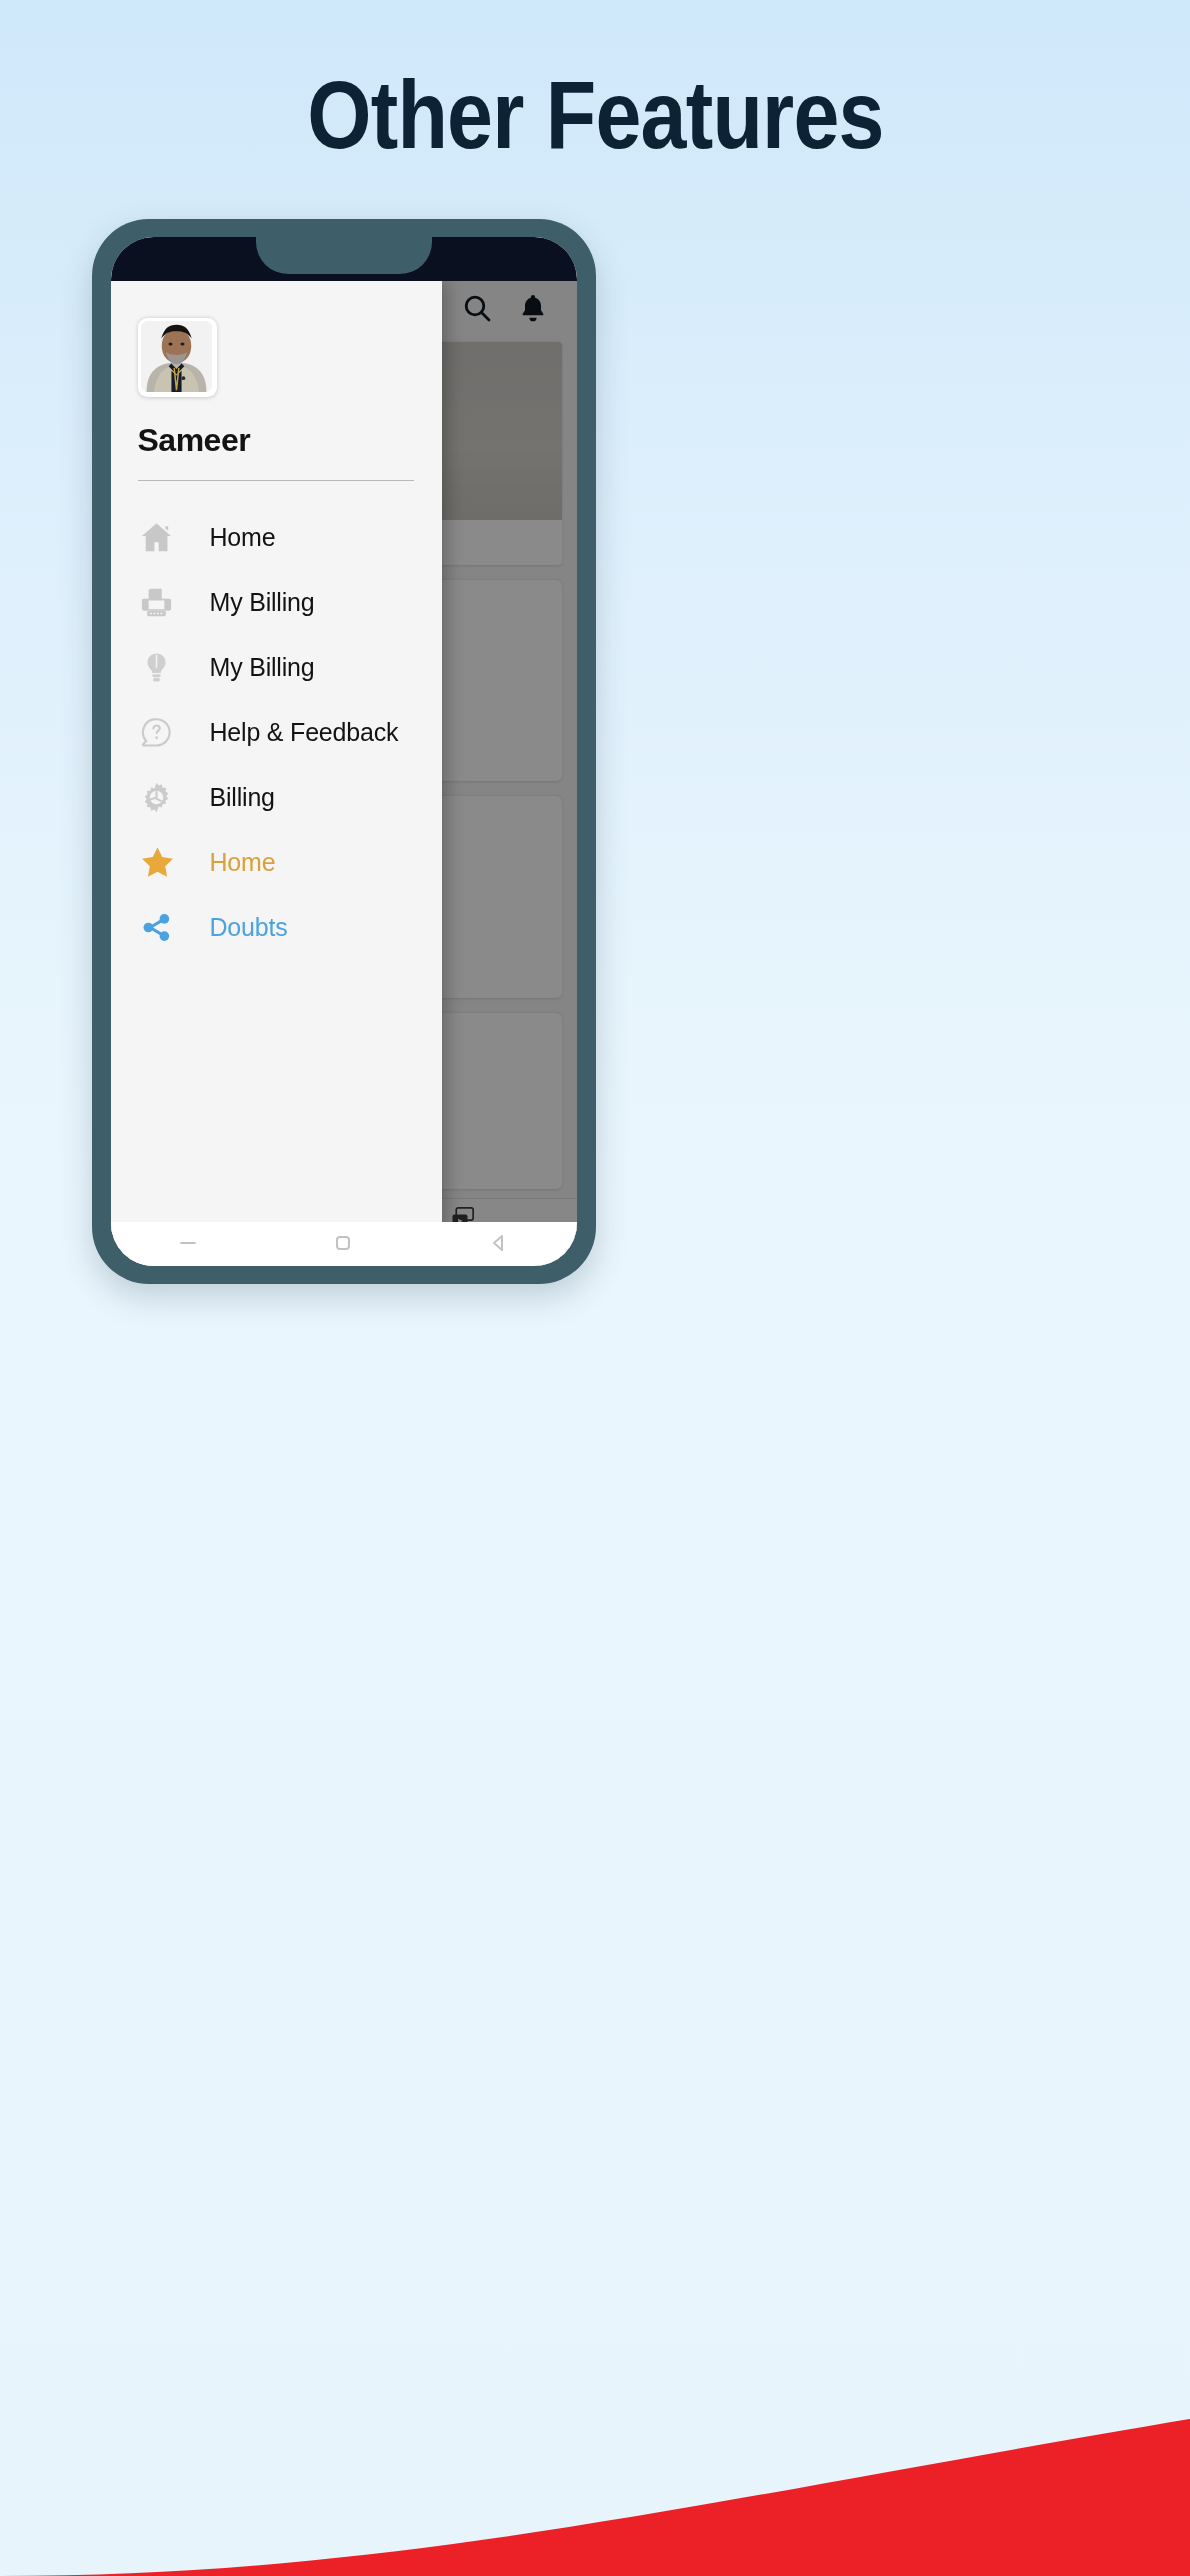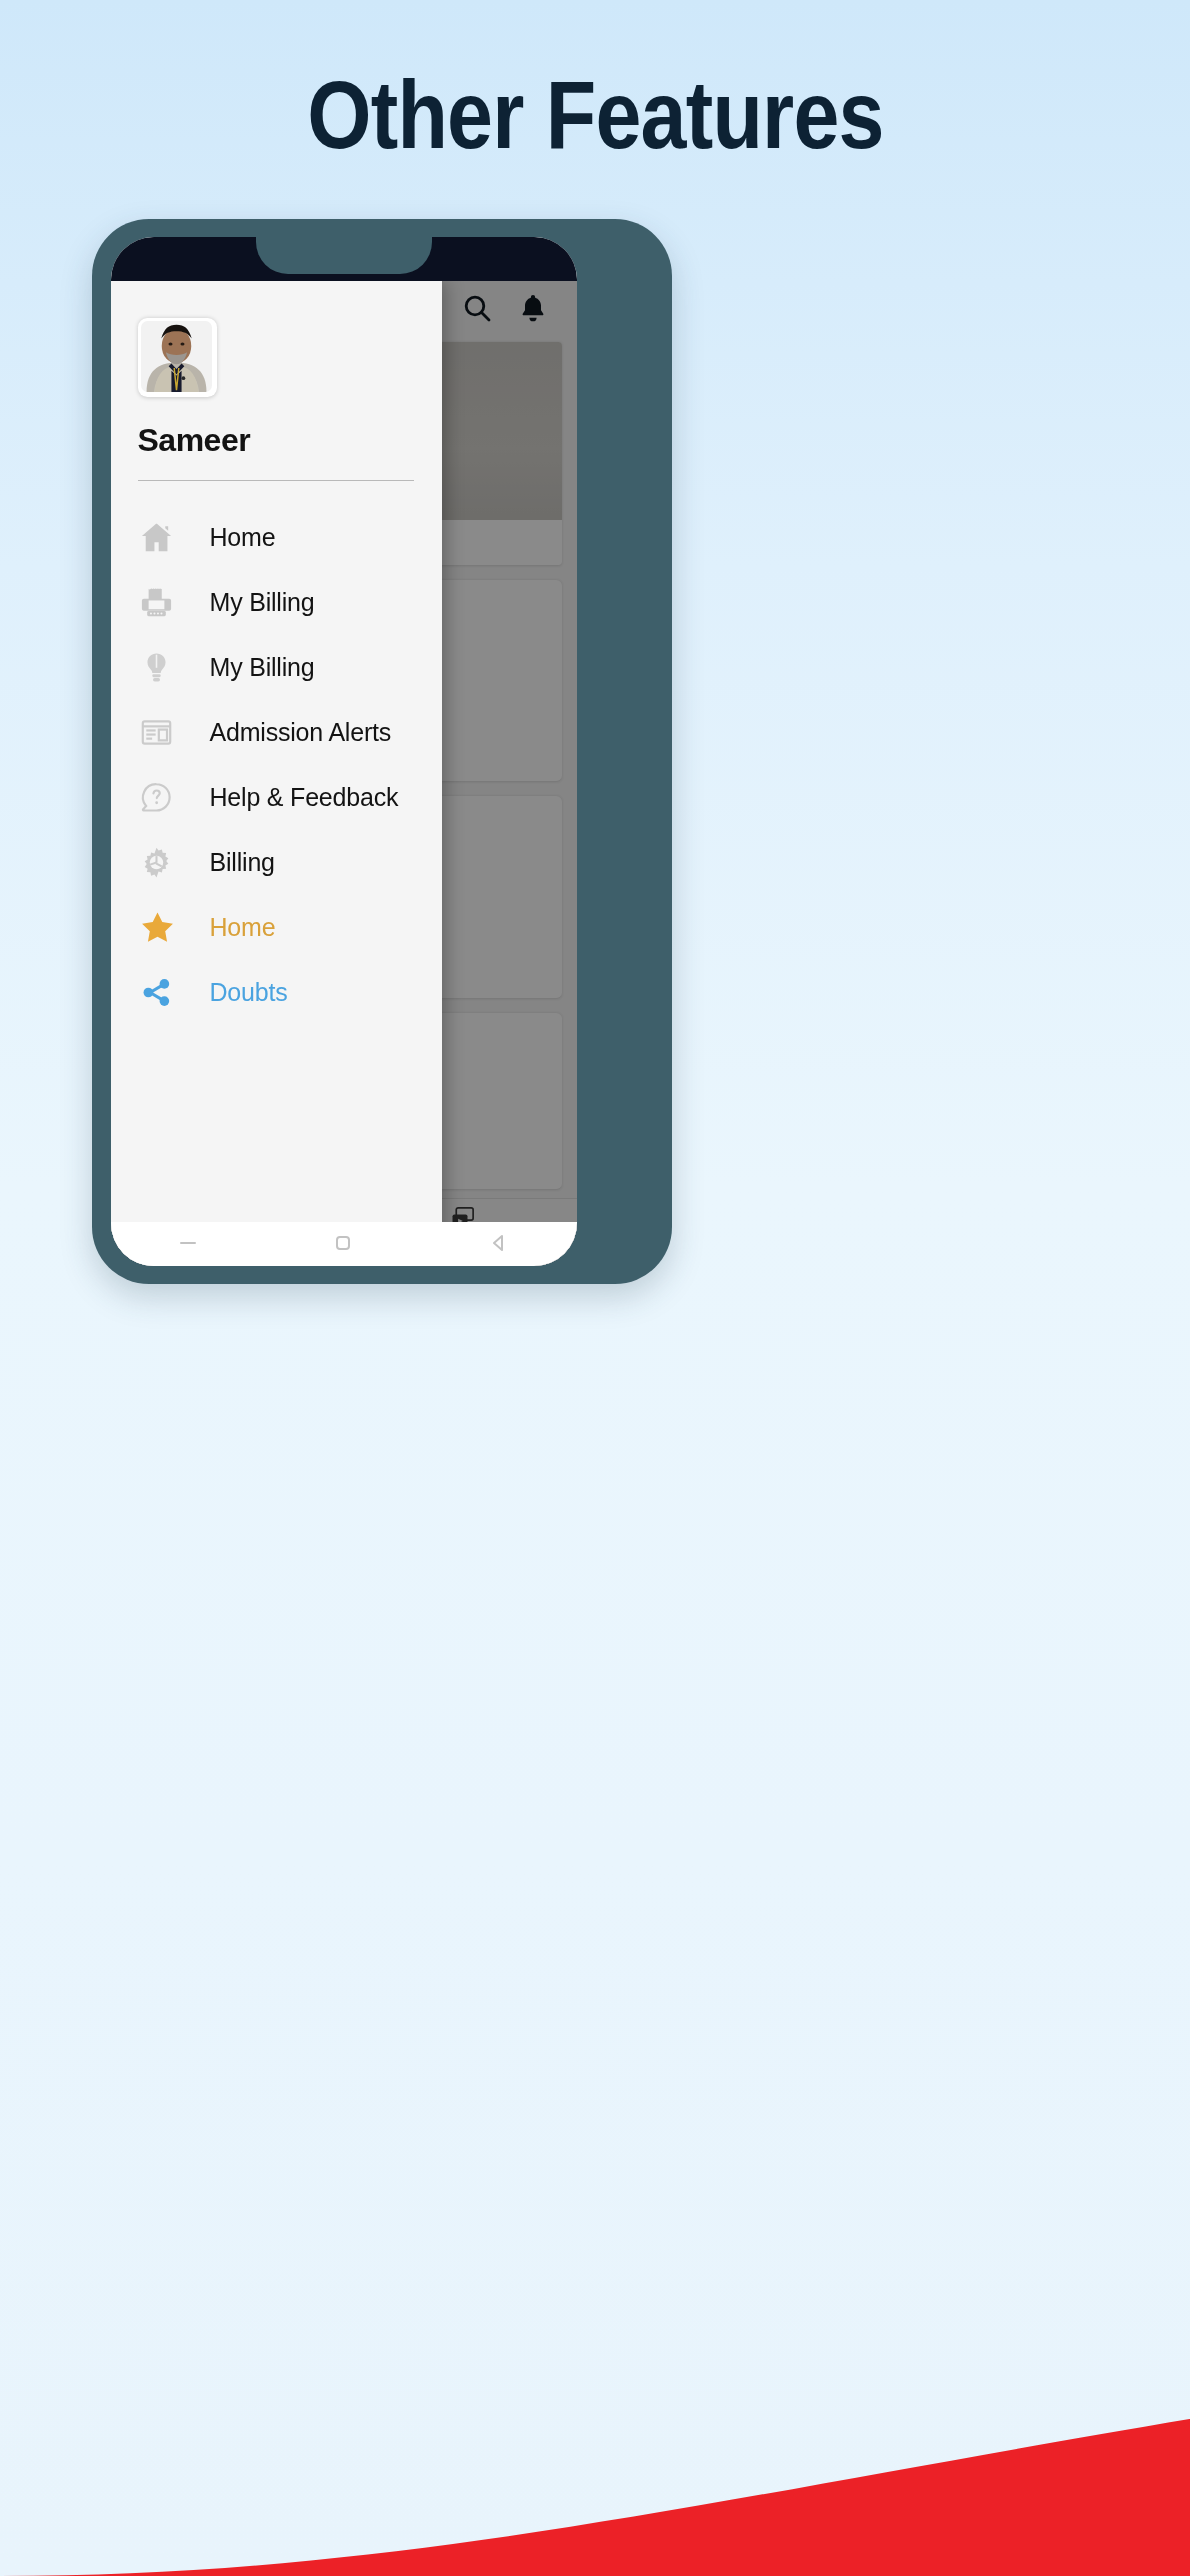--- a/index.html
+++ b/index.html
@@ -20,21 +20,21 @@
     transform:scaleX(0.86); transform-origin:center top;
     line-height:1.12;
   }
 
   
   .swoosh{ position:absolute; left:0; bottom:0; width:1191px; height:185px; overflow:hidden; }
 
   
   .phone{
     position:absolute; left:92px; top:219px;
-    width:580px; height:1065px;
+    width:504px; height:1065px;
     background:#3e5f6a;
     border-radius:57px;
     box-shadow:0 13px 32px rgba(40,70,85,.22);
   }
   .phone-screen{
     position:absolute; left:18.5px; top:17.6px;
     width:466px; height:1029px;
     border-radius:43px;
     overflow:hidden;
     background:#ffffff;
@@ -356,33 +356,20 @@
               <svg width="35" height="35" viewBox="0 0 24 24" fill="#cfcfcf">
                 <path d="M12 2.4c-3.5 0-6.2 2.7-6.2 6 0 2.4 1.4 3.9 2.4 5.2.6.8.9 1.4.9 2.2h5.8c0-.8.3-1.4.9-2.2 1-1.3 2.4-2.8 2.4-5.2 0-3.3-2.7-6-6.2-6z"></path>
                 <rect x="9.1" y="16.6" width="5.8" height="2" rx="1"></rect>
                 <rect x="9.6" y="19.2" width="4.8" height="2.4" rx="1.2"></rect>
                 <path d="M12 3.2v9" stroke="#f2f2f2" stroke-width="1.1"></path>
               </svg>
             </span>
             <span class="mlabel">My Billing</span>
           </div>
 
-          <div class="mitem">
-            <span class="micon">
-              <svg width="35" height="35" viewBox="0 0 24 24" fill="none" stroke="#cbcbcb" stroke-width="1.5">
-                <rect x="2.6" y="4.4" width="18.8" height="15.2" rx="1.3"></rect>
-                <line x1="2.6" y1="7.8" x2="21.4" y2="7.8"></line>
-                <rect x="13.6" y="10" width="5.6" height="7.4"></rect>
-                <line x1="5" y1="10.6" x2="11.4" y2="10.6"></line>
-                <line x1="5" y1="13.4" x2="11.4" y2="13.4"></line>
-                <line x1="5" y1="16.2" x2="9" y2="16.2"></line>
-              </svg>
-            </span>
-            <span class="mlabel">Admission Alerts</span>
-          </div>
 
           <div class="mitem">
             <span class="micon">
               <svg width="35" height="35" viewBox="0 0 24 24" fill="none" stroke="#cbcbcb" stroke-width="1.5">
                 <path d="M12 2.9a9 9 0 0 1 0 18H3.3a.5.5 0 0 1-.4-.9l2-2.2A9 9 0 0 1 12 2.9z"></path>
                 <path d="M9.9 9.2c.2-1.3 1.1-2 2.2-2 1.2 0 2.1.8 2.1 1.9 0 1.5-2 1.7-2 3.3" stroke-linecap="round"></path>
                 <circle cx="12.1" cy="15.6" r=".95" fill="#cbcbcb" stroke="none"></circle>
               </svg>
             </span>
             <span class="mlabel">Help &amp; Feedback</span>

